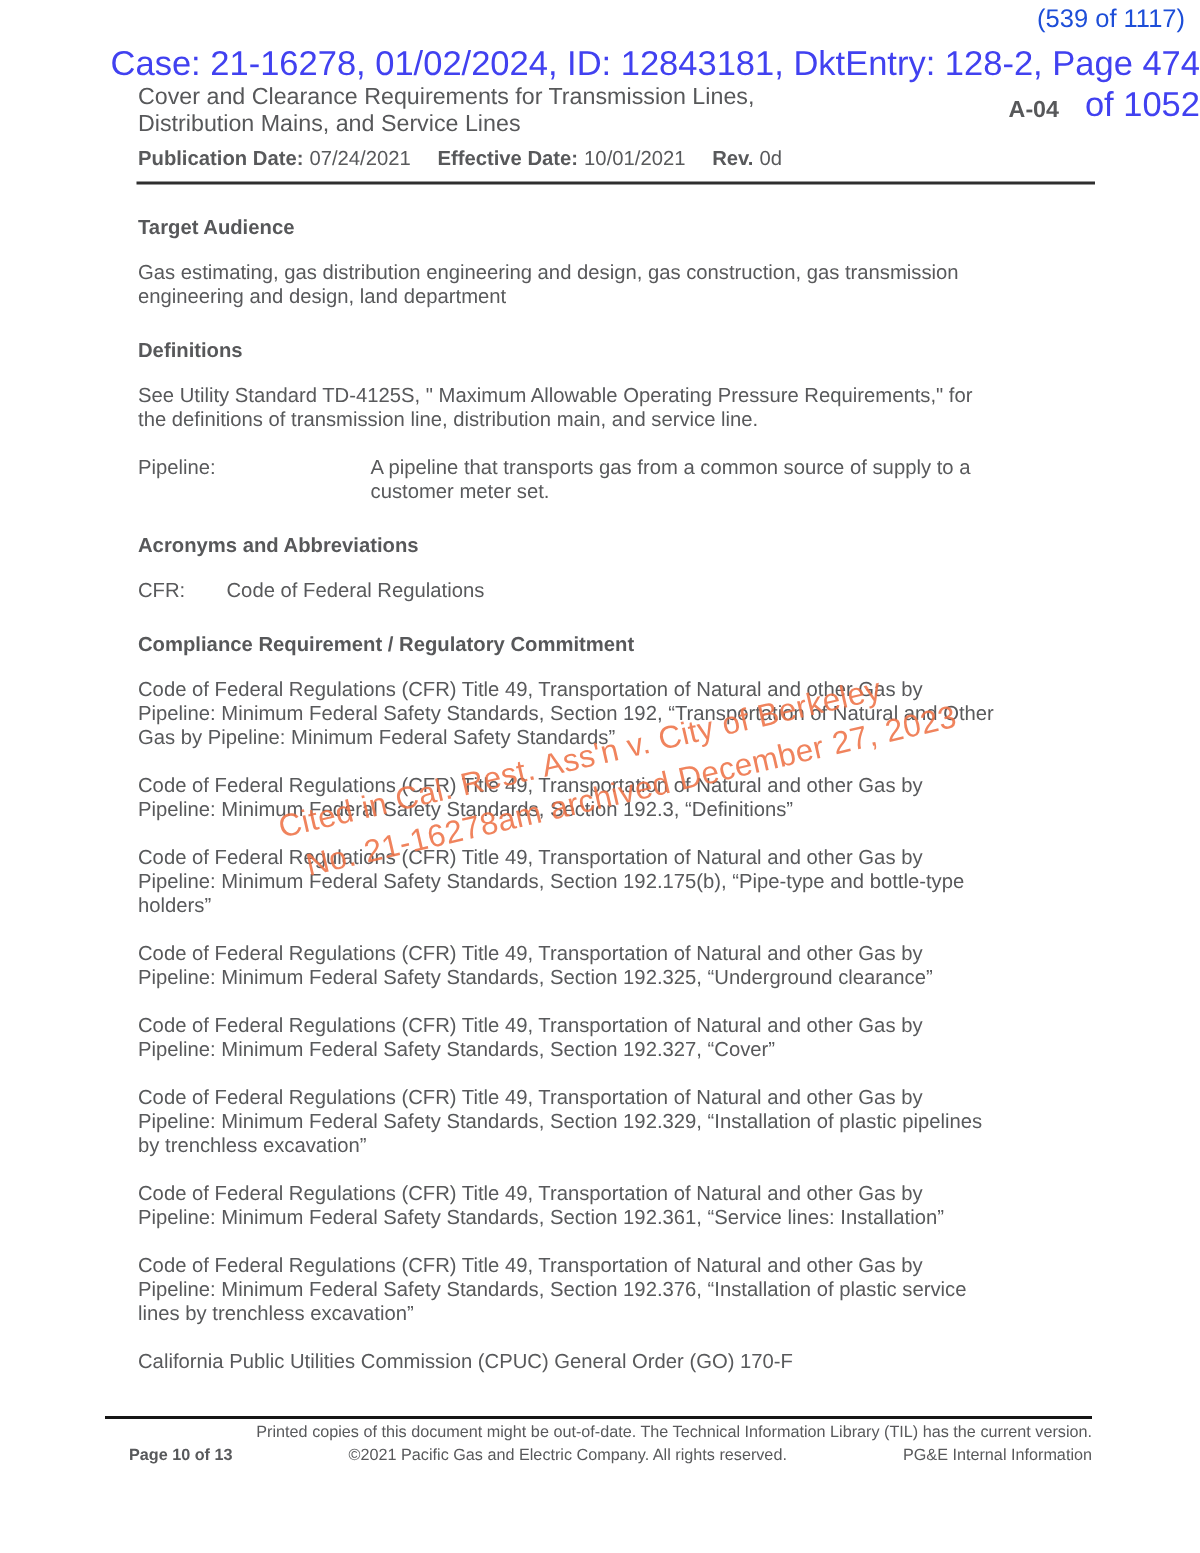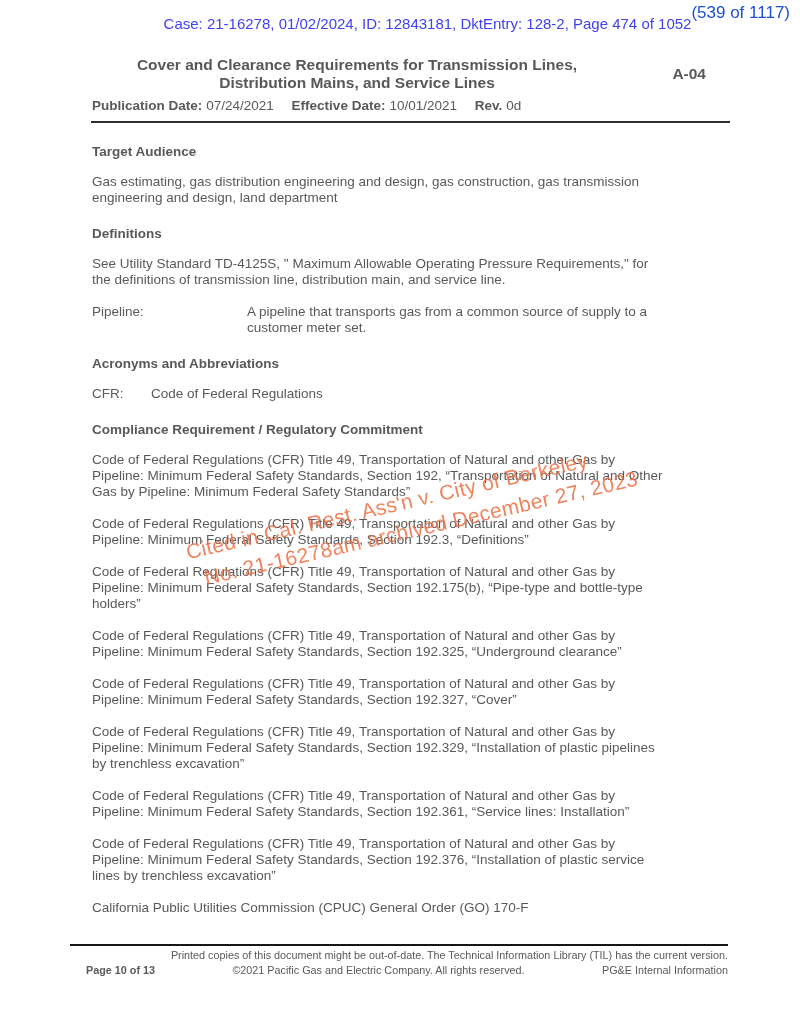--- a/index.html
+++ b/index.html
@@ -2,24 +2,24 @@
 <html><head>
 <meta charset="utf-8">
 <style>
   html,body{margin:0;padding:0;background:#ffffff;}
   .page{
     position:relative;width:800px;height:1035px;background:#fff;overflow:hidden;
     font-family:"Liberation Sans",sans-serif;color:#58595b;
   }
   
   .stamp{position:absolute;top:3px;right:10px;font-size:17px;color:#1d4ed8;}
-  .case-line{position:absolute;top:15px;left:0;right:0;padding-left:55px;text-align:center;
-    font-size:15px;color:#4141f0;}
+  .case-line{position:absolute;top:29px;left:0;right:0;padding-left:55px;text-align:right;
+    font-size:23px;color:#4141f0;}
   .title-row{position:absolute;top:56px;left:92px;width:620px;}
-  .doc-title{width:530px;text-align:center;font-weight:bold;font-size:15.5px;line-height:17.5px;
+  .doc-title{width:530px;text-align:left;font-weight:normal;font-size:15.5px;line-height:17.5px;
     white-space:pre-line;color:#57585a;}
   .doc-num{position:absolute;right:6px;top:9px;font-weight:bold;font-size:15.5px;color:#57585a;}
   .pub-line{position:absolute;top:98px;left:92px;width:622px;text-align:left;font-size:13.5px;}
   .pub-line .grp{margin-left:14px;}
   .pub-line .grp:first-child{margin-left:0;}
   .pub-line .lbl{font-weight:bold;}
   .pub-line .val{margin-left:4px;}
   .top-rule{position:absolute;top:121px;left:91px;width:639px;border-top:2px solid #2e2e2e;height:0;}
   
   .bodycol{position:absolute;top:144px;left:92px;width:620px;font-size:13.5px;line-height:16px;}

